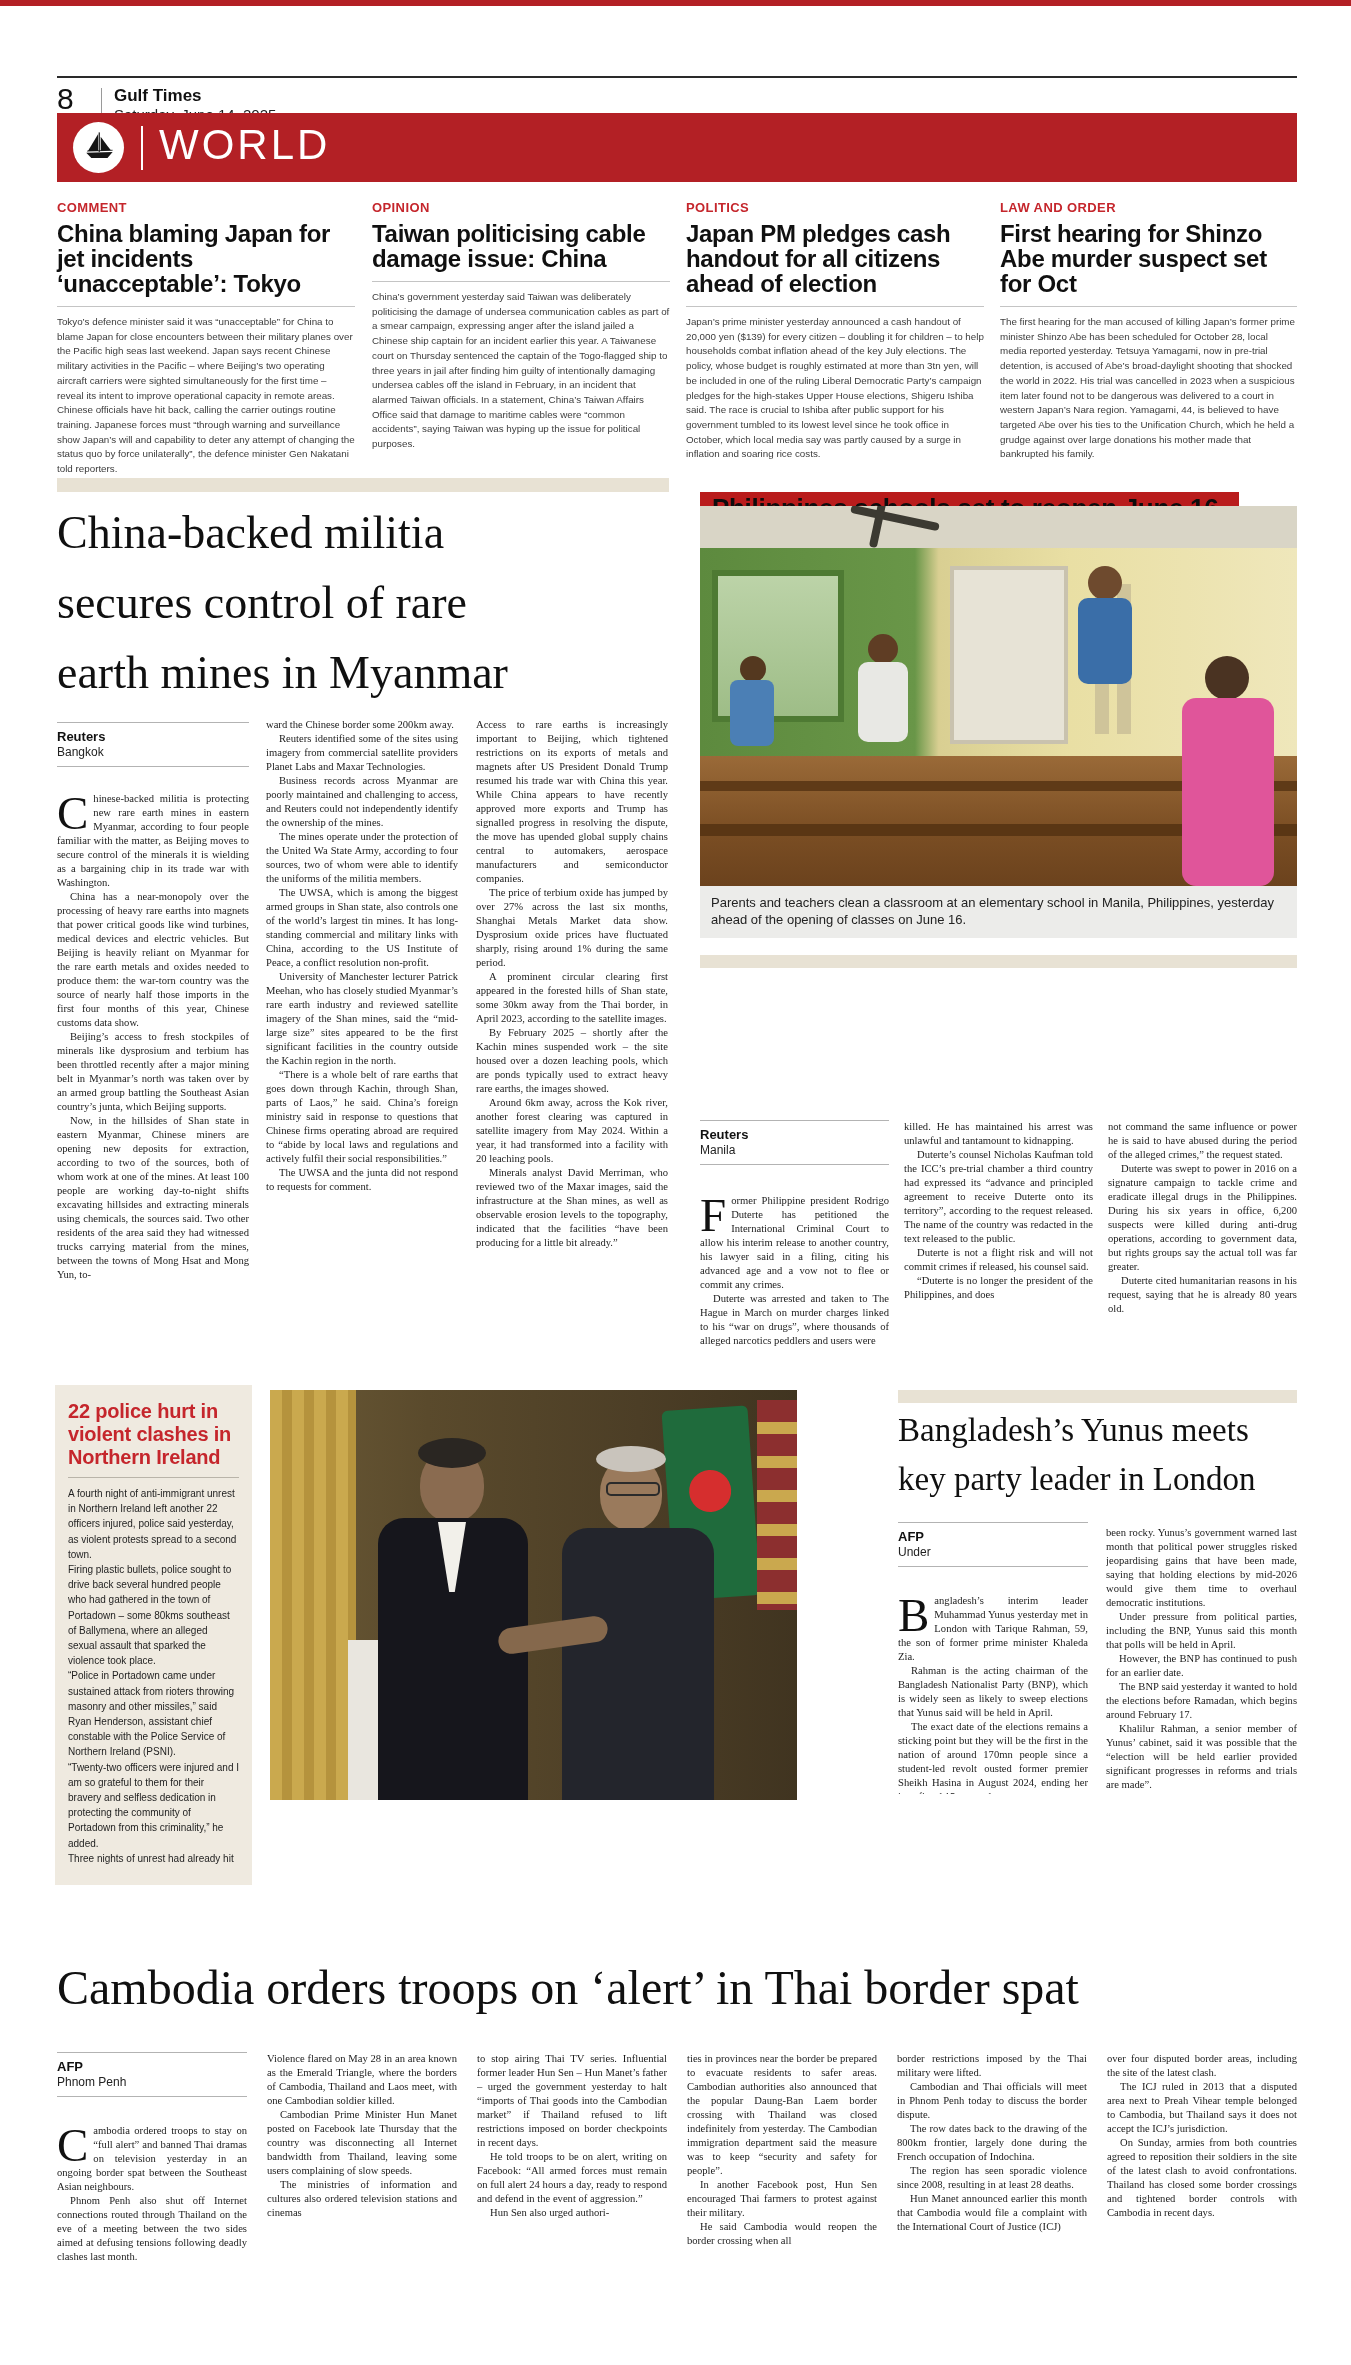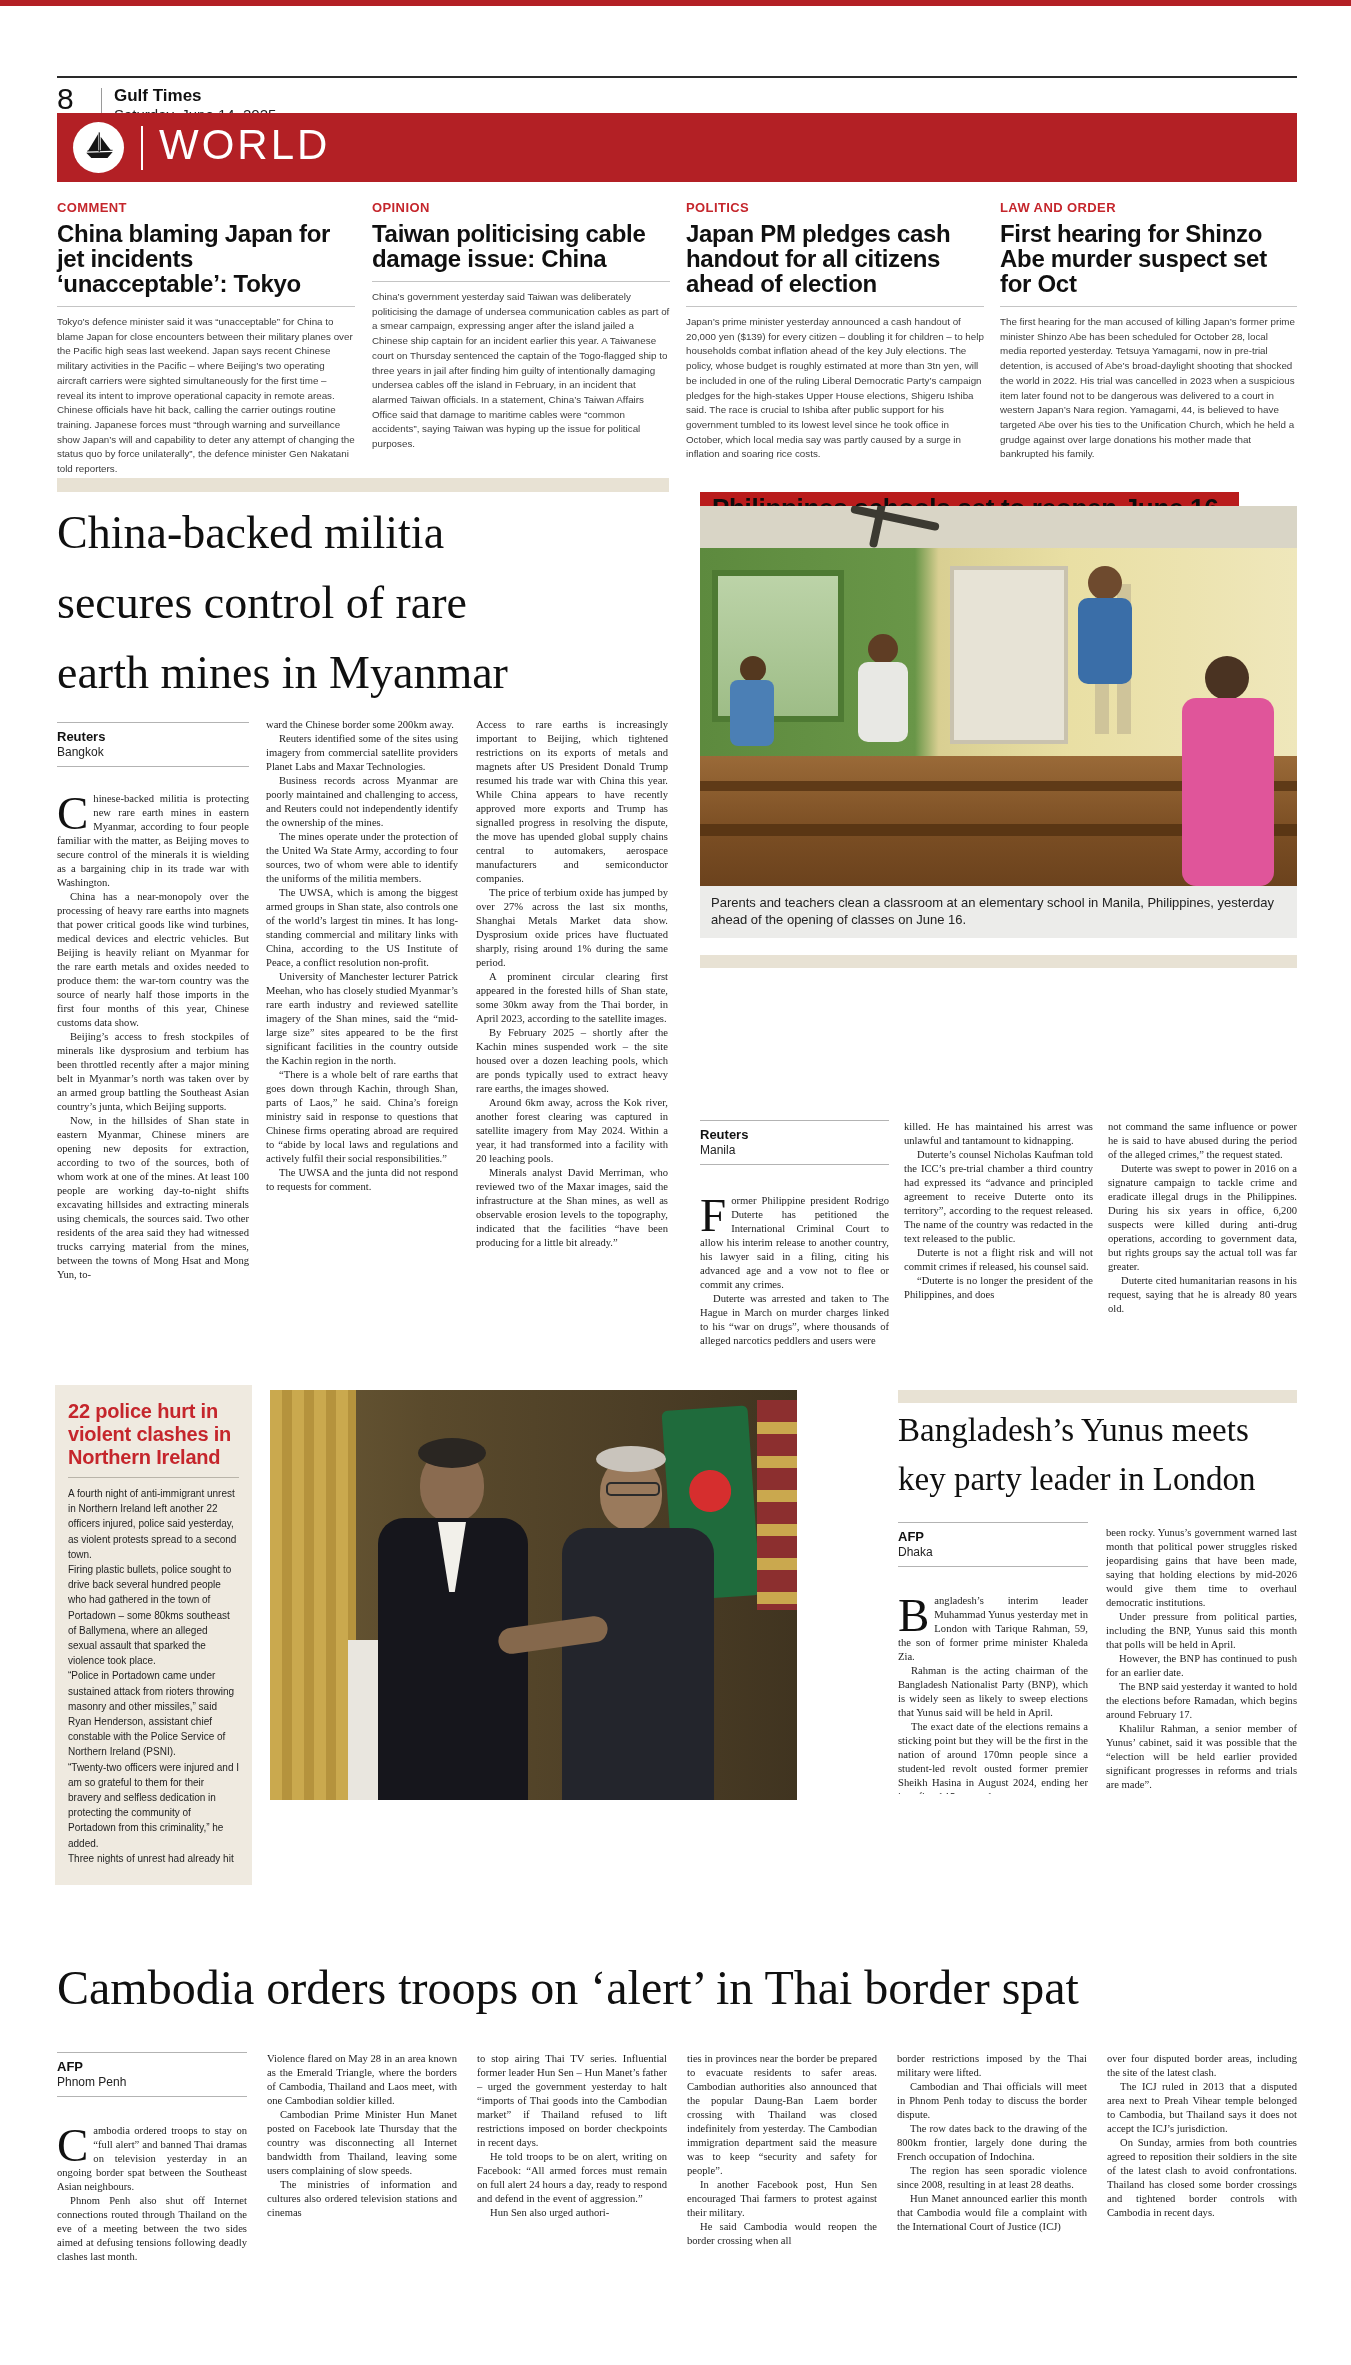--- a/index.html
+++ b/index.html
@@ -206,21 +206,21 @@
     <div style="position:absolute;left:336px;top:92px;width:50px;height:10px;border:2px solid #2b2b2b;border-radius:5px;background:transparent;"></div>
     <div style="position:absolute;left:292px;top:138px;width:152px;height:272px;border-radius:26px 26px 0 0;background:#23252c;"></div>
     <div style="position:absolute;left:228px;top:232px;width:110px;height:26px;border-radius:13px;background:#85684c;transform:rotate(-8deg);"></div>
   </div>
 
   <div class="abs eyebrow" style="left:898px;top:1390px;width:399px;height:13px;"></div>
   <h2 class="abs hl-serif" style="left:898px;top:1406px;width:404px;font-size:33px;line-height:49px;">Bangladesh’s Yunus meets
 key party leader in London</h2>
   <div class="abs byline" style="left:898px;top:1522px;width:190px;">
     <div class="agency">AFP</div>
-    <div class="city">Dhaka</div>
+    <div class="city">Under</div>
   </div>
   <div class="abs bodycol" style="left:898px;top:1594px;width:190px;height:200px;">
     <p class="drop">Bangladesh’s interim leader Muhammad Yunus yesterday met in London with Tarique Rahman, 59, the son of former prime minister Khaleda Zia.</p>
     <p>Rahman is the acting chairman of the Bangladesh Nationalist Party (BNP), which is widely seen as likely to sweep elections that Yunus said will be held in April.</p>
     <p>The exact date of the elections remains a sticking point but they will be the first in the nation of around 170mn people since a student-led revolt ousted former premier Sheikh Hasina in August 2024, ending her iron-fisted 15-year rule.</p>
 
   </div>
   <div class="abs bodycol" style="left:1106px;top:1526px;width:191px;height:268px;">
     <p>been rocky. Yunus’s government warned last month that political power struggles risked jeopardising gains that have been made, saying that holding elections by mid-2026 would give them time to overhaul democratic institutions.</p>
     <p>Under pressure from political parties, including the BNP, Yunus said this month that polls will be held in April.</p>

